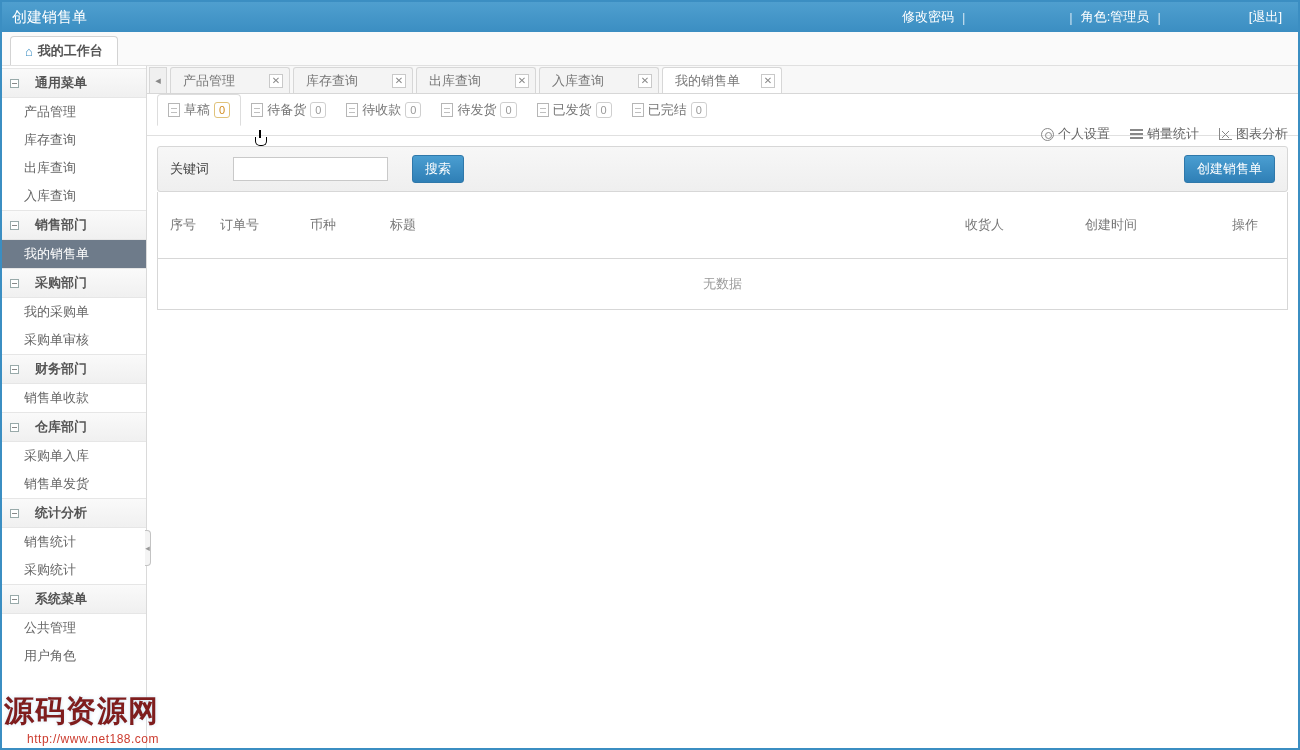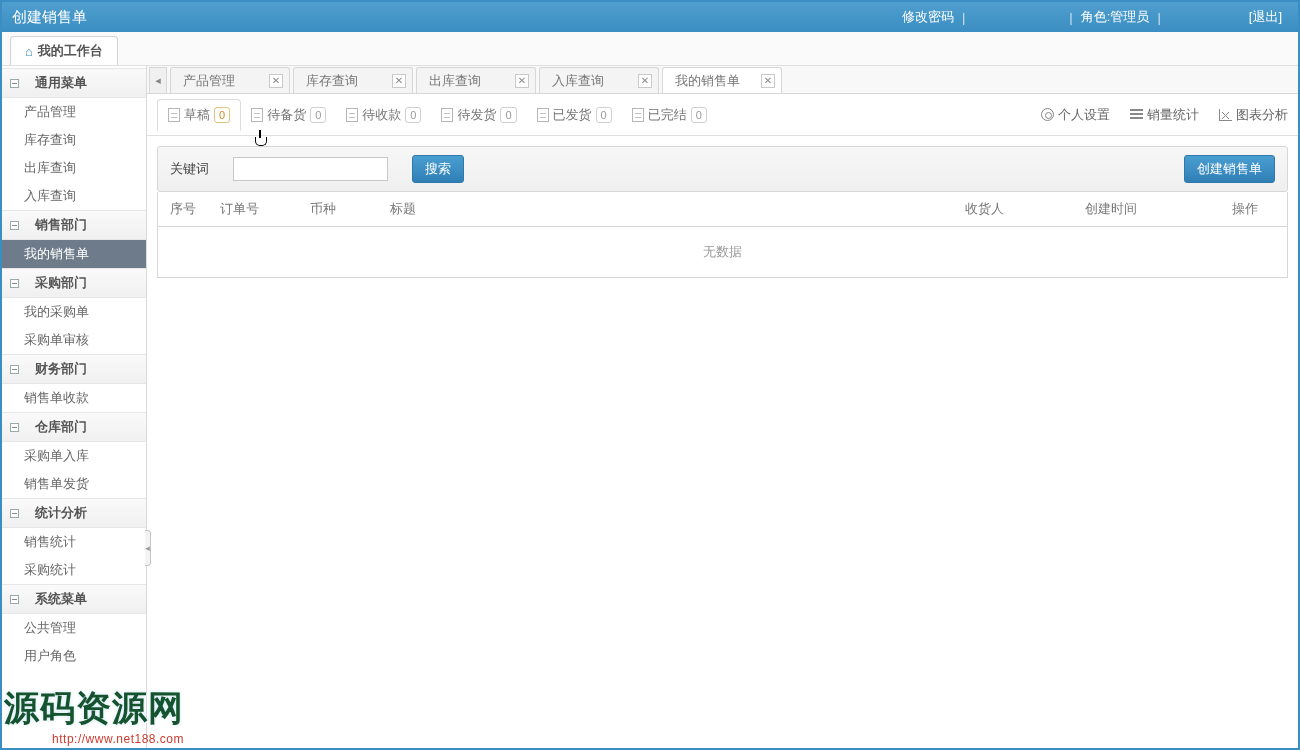--- a/index.html
+++ b/index.html
@@ -121,24 +121,25 @@
 .inner-tab.inactive { background: #f4f4f4; }
 .inner-tab.active { background: #fff; }
 .tab-close {
   width: 14px; height: 14px; border: 1px solid #c9c9c9;
   display: flex; align-items: center; justify-content: center;
   font-size: 10px; color: #888; cursor: pointer;
   background:#fff;
 }
 .subtoolbar {
   display: flex;
-  align-items: center;
+  align-items: flex-start;
   border-bottom: 1px solid #e0e0e0;
   padding: 0 10px;
   height: 42px;
+  flex-direction: column;
 }
 .status-tab {
   display: flex; align-items: center;
   padding: 6px 10px;
   color: #777;
   cursor: pointer;
   gap: 4px;
   border-top-left-radius: 4px;
   border-top-right-radius: 4px;
 }
@@ -195,21 +196,21 @@
 }
 .btn {
   border: 1px solid #2f78aa;
   background: linear-gradient(to bottom,#4a9ed1,#2f7fb6);
   color:#fff; padding: 4px 12px; border-radius: 3px; cursor:pointer;
   font-size: 13px;
 }
 .btn-right { margin-left:auto; }
 .table-head {
   border:1px solid #d7d7d7; border-top:none;
-  display:flex; padding: 8px 12px; color:#777;
+  display:flex; padding: 24px 12px; color:#777;
 }
 .th { }
 .empty-msg {
   border:1px solid #d7d7d7; border-top:none;
   text-align:center; color:#999; padding: 16px 0;
 }
 .cursor {
   position:absolute; left:255px; top:130px; width:16px; height:20px;
   pointer-events:none;
 }
@@ -221,21 +222,21 @@
   content:""; position:absolute; left:0; top:7px;
   width:10px; height:8px;
   border:1.5px solid #000; border-top:none;
   border-radius:0 0 5px 5px;
 }
 .watermark {
   position:absolute; left:4px; bottom:4px;
   pointer-events:none;
 }
 .watermark .big{
-  font-size:35px; font-weight:bold; color:#14532d;
+  font-size:30px; font-weight:bold; color:#7f1d1d;
   text-shadow: 0 0 4px #cfe6f6, 1px 1px 0 #fff;
   letter-spacing:1px;
 }
 .watermark .small{
   font-size:12px; color:#cc3b2e; letter-spacing:0.5px;text-align:right;
 }
 .splitter {
   position:absolute; left:145px; top:530px; width:6px; height:36px;
   border:1px solid #c3c3c3; border-left:none;
   border-radius:0 4px 4px 0; background:#f4f4f4;

